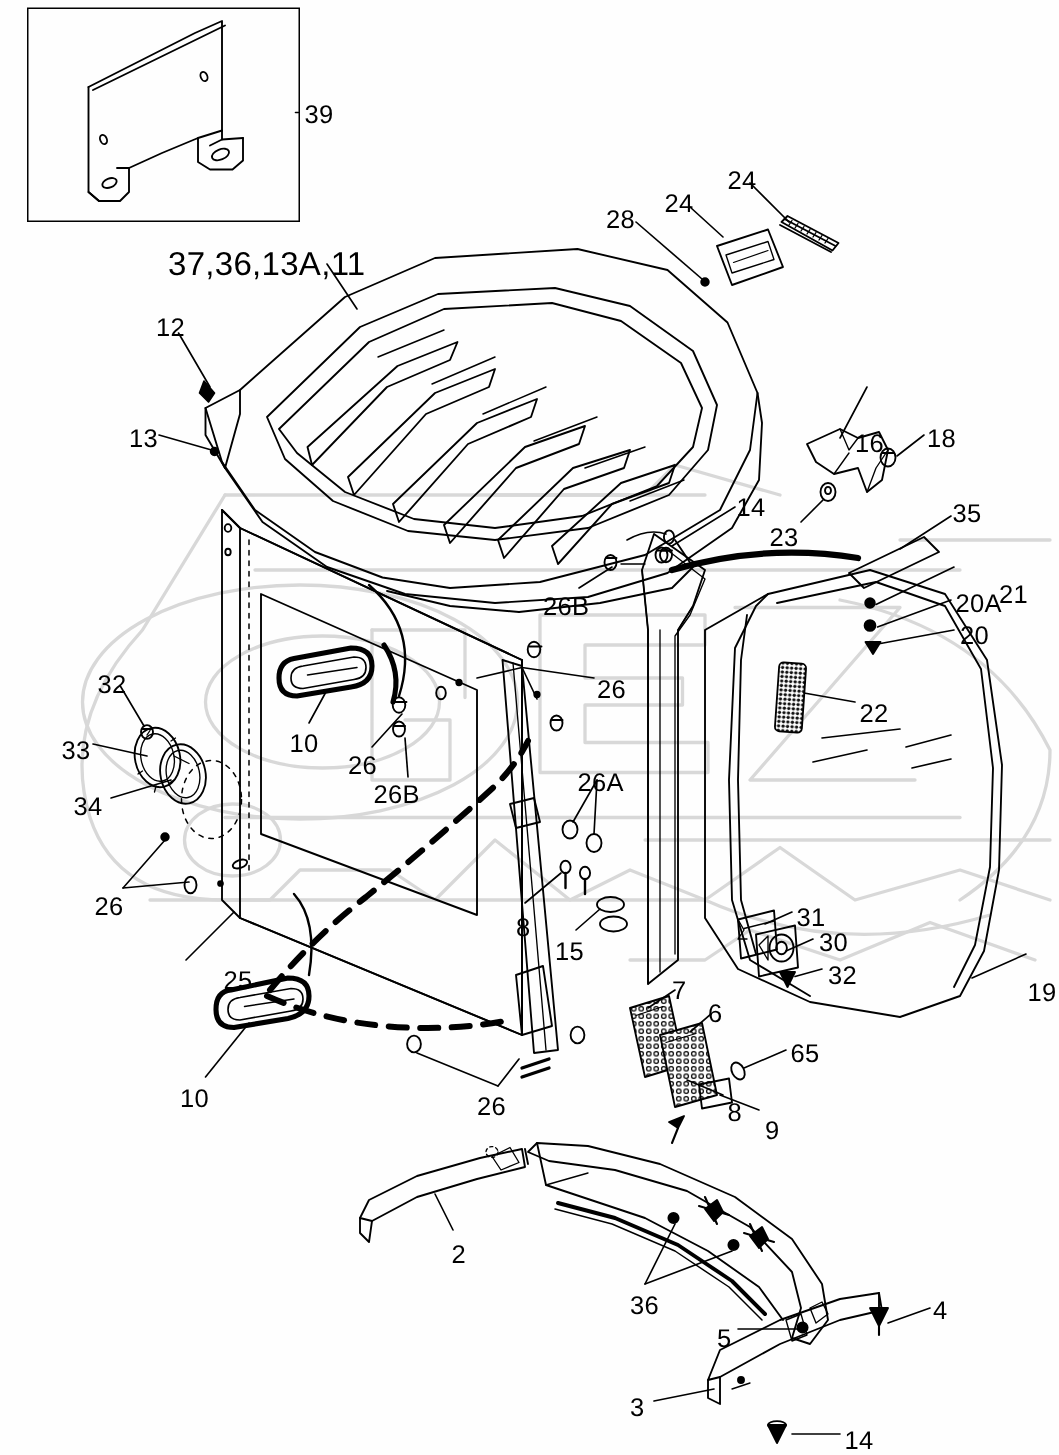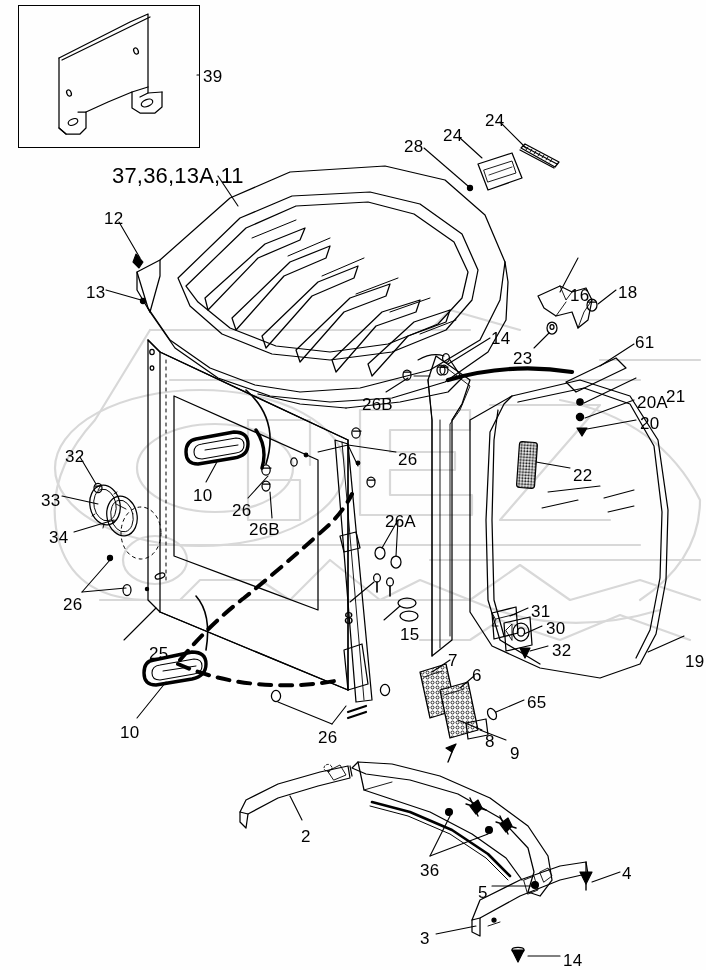--- a/index.html
+++ b/index.html
@@ -531,40 +531,40 @@
       <div class="callout wide" style="left: 112px; top: 165px;">37,36,13A,11</div>
       <div class="callout" style="left: 104px; top: 210px;">12</div>
       <div class="callout" style="left: 86px; top: 284px;">13</div>
       <div class="callout" style="left: 404px; top: 138px;">28</div>
       <div class="callout" style="left: 443px; top: 127px;">24</div>
       <div class="callout" style="left: 485px; top: 112px;">24</div>
       <div class="callout" style="left: 570px; top: 247px; margin-top: 40px;">16</div>
       <div class="callout" style="left: 618px; top: 284px; text-align: center;">18</div>
       <div class="callout" style="left: 513px; top: 350px; text-align: right;">23</div>
       <div class="callout" style="left: 491px; top: 330px;">14</div>
-      <div class="callout" style="left: 635px; top: 334px;">61</div>
+      <div class="callout" style="left: 635px; top: 334px;">35</div>
       <div class="callout" style="left: 640px; top: 388px; margin-left: 26px;">21</div>
       <div class="callout" style="left: 637px; top: 394px;">20A</div>
       <div class="callout" style="left: 640px; top: 415px;">20</div>
       <div class="callout" style="left: 573px; top: 467px;">22</div>
       <div class="callout" style="left: 685px; top: 641px; margin-top: 12px;">19</div>
       <div class="callout" style="left: 362px; top: 396px;">26B</div>
       <div class="callout" style="left: 398px; top: 451px;">26</div>
       <div class="callout" style="left: 193px; top: 487px;">10</div>
       <div class="callout" style="left: 232px; top: 502px;">26</div>
       <div class="callout" style="left: 249px; top: 521px;">26B</div>
       <div class="callout" style="left: 385px; top: 513px;">26A</div>
       <div class="callout" style="left: 65px; top: 448px;">32</div>
       <div class="callout" style="left: 41px; top: 492px;">33</div>
       <div class="callout" style="left: 49px; top: 529px;">34</div>
       <div class="callout" style="left: 63px; top: 596px;">26</div>
       <div class="callout" style="left: 105px; top: 645px; margin-left: 44px;">25</div>
       <div class="callout" style="left: 120px; top: 724px;">10</div>
       <div class="callout" style="left: 344px; top: 610px;">8</div>
-      <div class="callout" style="left: 370px; top: 626px; margin-left: 30px;">15</div>
+      <div class="callout" style="left: 370px; top: 626px;">15</div>
       <div class="callout" style="left: 318px; top: 729px;">26</div>
       <div class="callout" style="left: 531px; top: 603px;">31</div>
       <div class="callout" style="left: 546px; top: 620px;">30</div>
       <div class="callout" style="left: 552px; top: 642px;">32</div>
       <div class="callout" style="left: 448px; top: 652px;">7</div>
       <div class="callout" style="left: 472px; top: 667px;">6</div>
       <div class="callout" style="left: 527px; top: 694px;">65</div>
       <div class="callout" style="left: 510px; top: 745px;">9</div>
       <div class="callout" style="left: 485px; top: 733px;">8</div>
       <div class="callout" style="left: 301px; top: 828px;">2</div>

